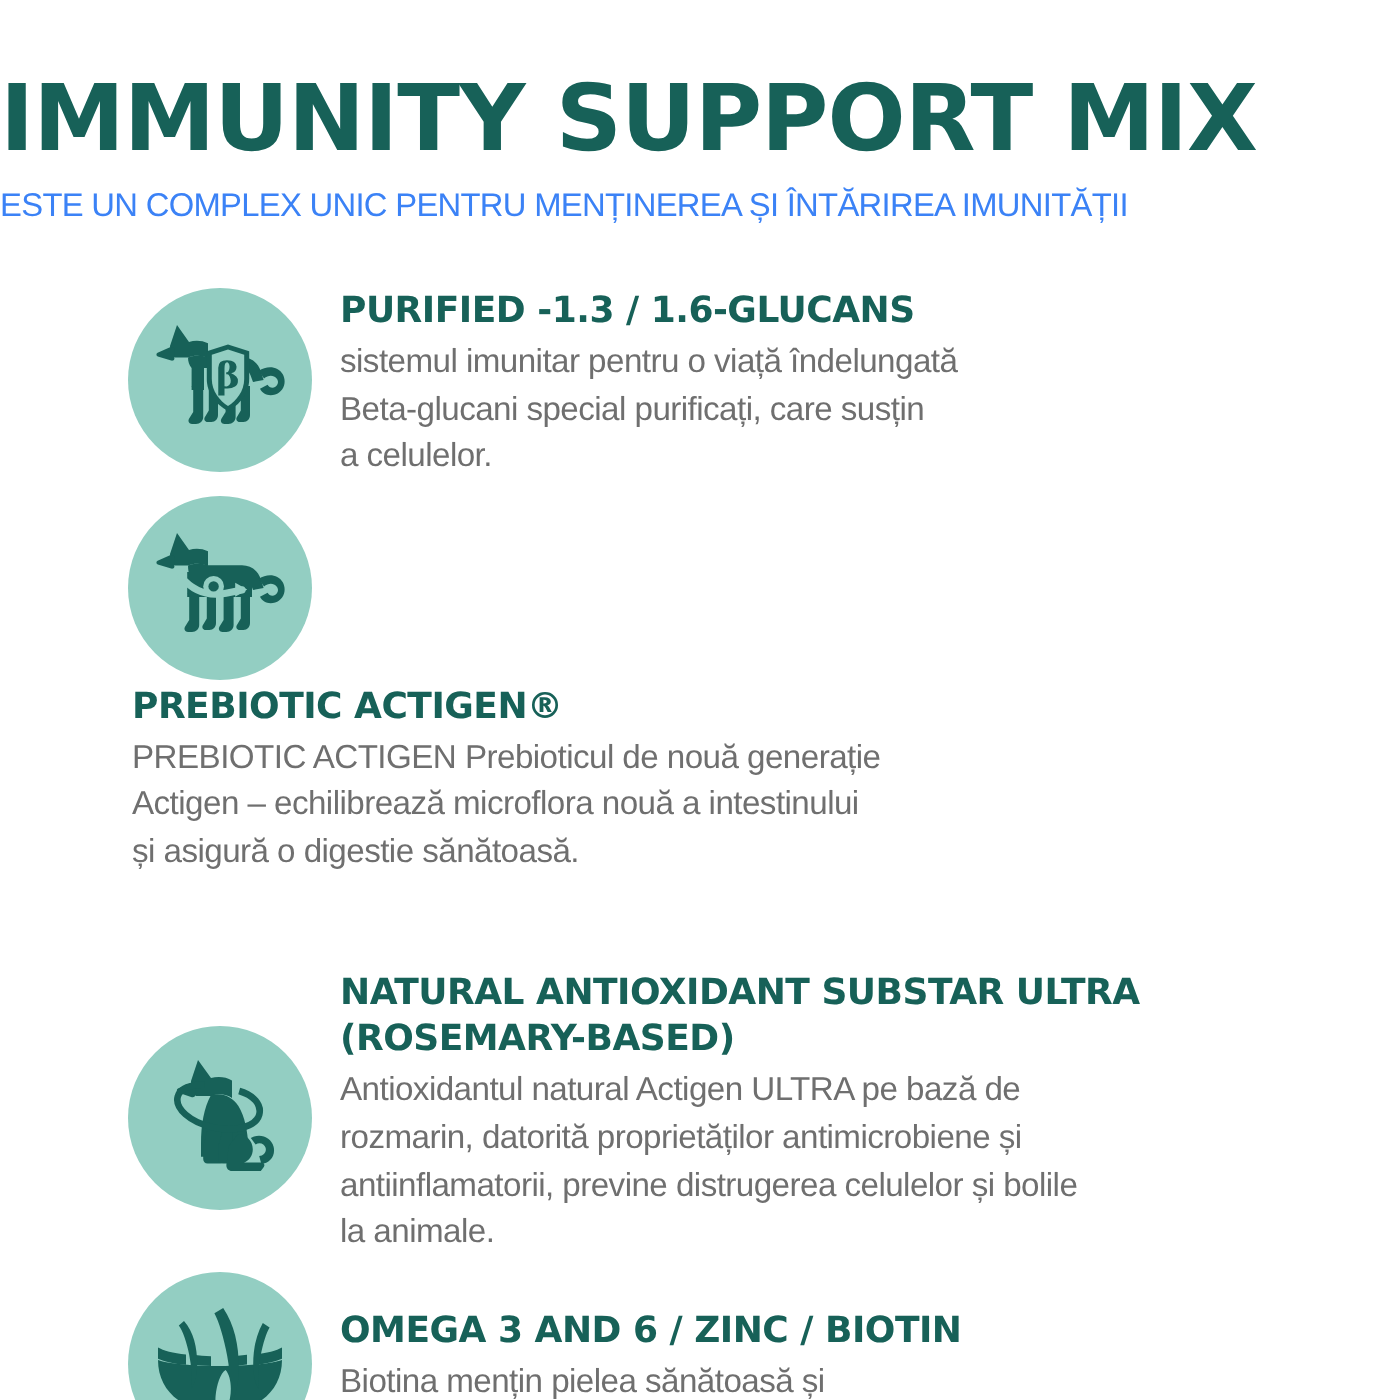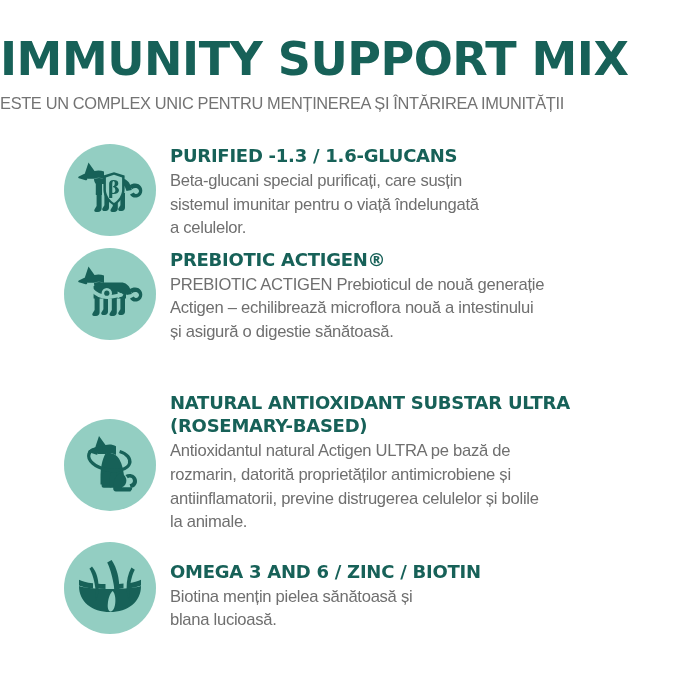--- a/index.html
+++ b/index.html
@@ -30,41 +30,41 @@
     color: #176158;
     font-family: "DejaVu Sans", sans-serif;
     font-weight: bold;
     font-size: 46px;
     letter-spacing: -0.5px;
     line-height: 1.02;
     margin: 0;
     white-space: nowrap;
   }
   .subtitle {
-    color: #737373;
+    color: #3b82f6;
     font-family: "Liberation Sans", sans-serif;
     font-weight: normal;
     font-size: 16.4px;
     letter-spacing: -0.35px;
     margin: 11px 0 0 0;
     white-space: nowrap;
   }
 
   
   .features {
     margin-top: 29px;
     padding-left: 58px;
     padding-right: 22px;
   }
   .feature {
     display: flex;
     align-items: flex-start;
   }
   .feature-1 { margin-bottom: 6px; }
-  .feature-2 { margin-bottom: 6px; }
+  .feature-2 { margin-bottom: 6px; flex-direction: column; }
   .feature-3 { margin-bottom: 8px; margin-top: 48px; }
 
   .icon-wrap {
     flex: 0 0 auto;
     width: 104px;
     display: flex;
     justify-content: center;
   }
   .icon-circle {
     width: 92px;
@@ -150,22 +150,22 @@
               <text x="37" y="34" text-anchor="middle" font-family="DejaVu Serif, serif" font-size="18" font-weight="bold" fill="#176158">β</text>
             </svg>
           </span>
         </div>
       </div>
       <div class="text-wrap">
         <h2 class="feat-title">
           <span class="tline">PURIFIED  -1.3 / 1.6-GLUCANS</span>
         </h2>
         <p class="feat-body">
+          <span class="bline">sistemul imunitar pentru o viață îndelungată</span>
           <span class="bline">Beta-glucani special purificați, care susțin</span>
-          <span class="bline">sistemul imunitar pentru o viață îndelungată</span>
           <span class="bline">a celulelor.</span>
         </p>
       </div>
     </div>
 
     <div class="feature feature-2">
       <div class="icon-wrap">
         <div class="icon-circle">
           <span>
             <svg width="66" height="58" viewBox="0 0 66 58" fill="none">

